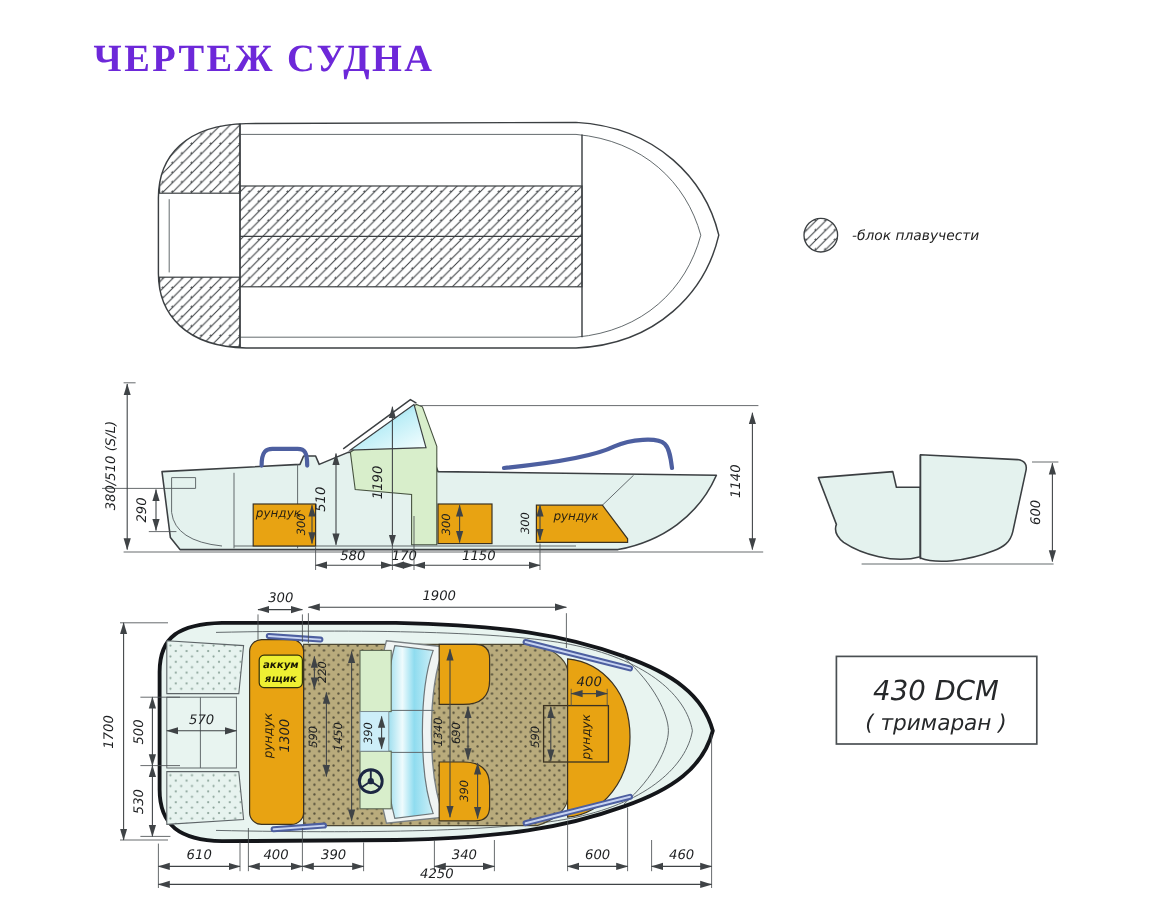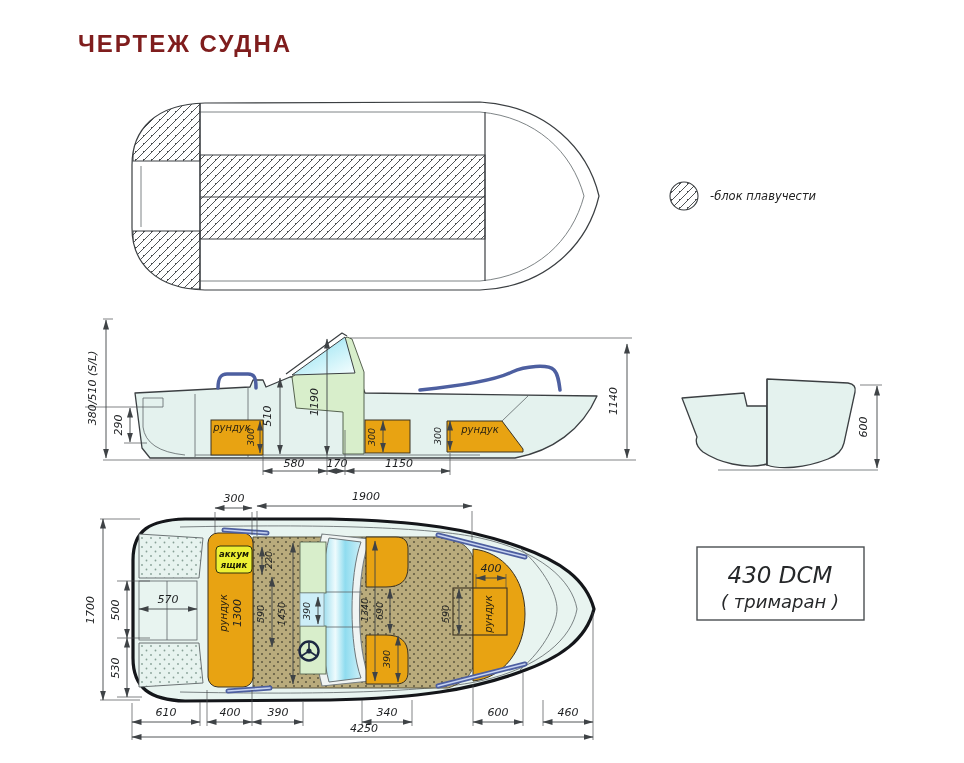--- a/index.html
+++ b/index.html
@@ -1,20 +1,20 @@
 <!DOCTYPE html>
 <html><head>
 <meta charset="utf-8">
 <style>
   html,body{margin:0;padding:0;background:#ffffff;}
   .page{position:relative;width:964px;height:763px;background:#fff;overflow:hidden;
         font-family:"DejaVu Sans",sans-serif;}
   .page-title{position:absolute;left:78px;top:30px;margin:0;
-        font-family:Liberation Sans, sans-serif;font-size:24px;font-weight:600;
-        letter-spacing:2px;color:#7f1d1d;}
+        font-family:Liberation Serif, serif;font-size:32px;font-weight:600;
+        letter-spacing:2px;color:#6d28d9;}
   svg{position:absolute;left:0;top:0;}
   
   .ln   {stroke:#3b3f42;stroke-width:1.2;fill:none;stroke-linejoin:round;}
   .thin {stroke:#5d6467;stroke-width:0.8;fill:none;}
   .dim  {stroke:#3f4346;stroke-width:0.9;fill:none;}
   .ext  {stroke:#4a4f52;stroke-width:0.7;fill:none;}
   .hullfill{fill:#e4f2ee;stroke:#3b3f42;stroke-width:1.3;stroke-linejoin:round;}
   .orange{fill:#e8a312;stroke:#3b3222;stroke-width:1;}
   .dimtxt{font:italic 11px "DejaVu Sans",sans-serif;fill:#1d1f21;text-anchor:middle;}
   .dimtxt-s{font:italic 9.5px "DejaVu Sans",sans-serif;fill:#1d1f21;text-anchor:middle;}

